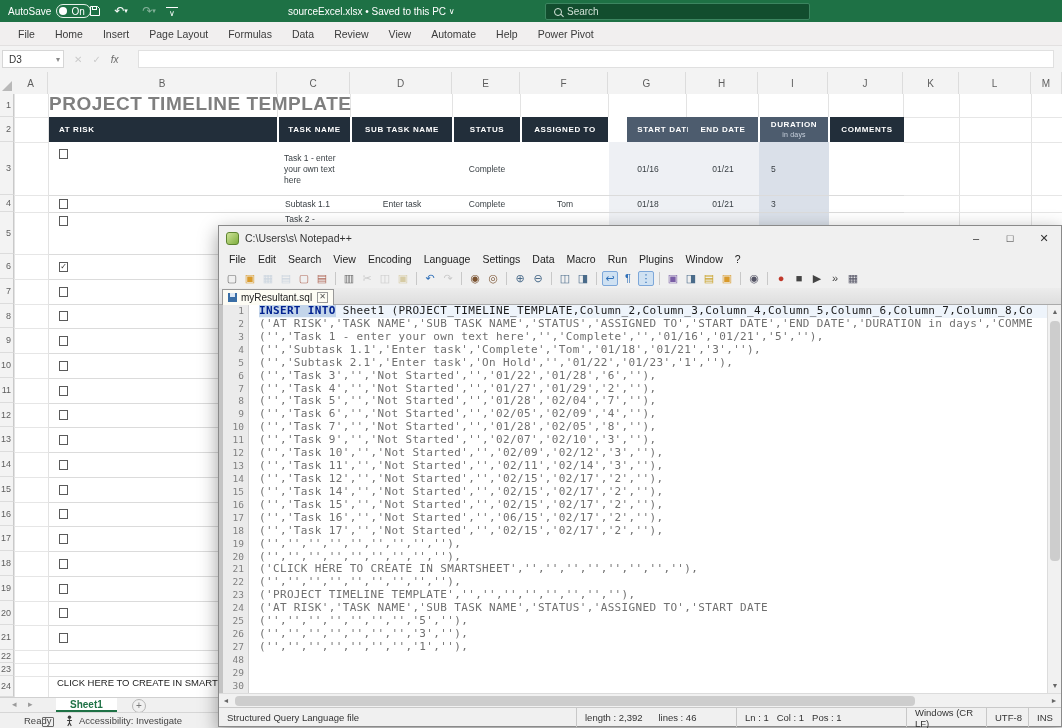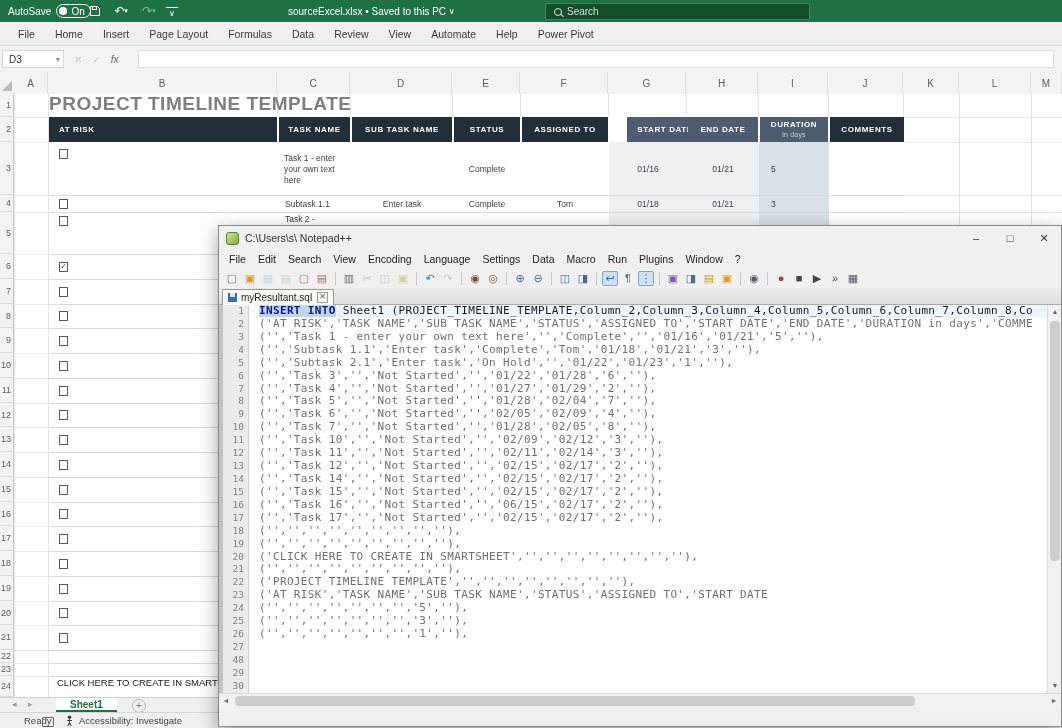--- a/index.html
+++ b/index.html
@@ -431,20 +431,21 @@
         <div class="cl current"><span class="kw">INSERT INTO</span><span> Sheet1 (PROJECT_TIMELINE_TEMPLATE,Column_2,Column_3,Column_4,Column_5,Column_6,Column_7,Column_8,Co</span></div>
         <div class="cl">('AT RISK','TASK NAME','SUB TASK NAME','STATUS','ASSIGNED TO','START DATE','END DATE','DURATION in days','COMME</div>
         <div class="cl">('','Task 1 - enter your own text here','','Complete','','01/16','01/21','5',''),</div>
         <div class="cl">('','Subtask 1.1','Enter task','Complete','Tom','01/18','01/21','3',''),</div>
         <div class="cl">('','Subtask 2.1','Enter task','On Hold','','01/22','01/23','1',''),</div>
         <div class="cl">('','Task 3','','Not Started','','01/22','01/28','6',''),</div>
         <div class="cl">('','Task 4','','Not Started','','01/27','01/29','2',''),</div>
         <div class="cl">('','Task 5','','Not Started','','01/28','02/04','7',''),</div>
         <div class="cl">('','Task 6','','Not Started','','02/05','02/09','4',''),</div>
         <div class="cl">('','Task 7','','Not Started','','01/28','02/05','8',''),</div>
+        <div class="cl">('','Task 9','','Not Started','','02/07','02/10','3',''),</div>
         <div class="cl">('','Task 10','','Not Started','','02/09','02/12','3',''),</div>
         <div class="cl">('','Task 11','','Not Started','','02/11','02/14','3',''),</div>
         <div class="cl">('','Task 12','','Not Started','','02/15','02/17','2',''),</div>
         <div class="cl">('','Task 14','','Not Started','','02/15','02/17','2',''),</div>
         <div class="cl">('','Task 15','','Not Started','','02/15','02/17','2',''),</div>
         <div class="cl">('','Task 16','','Not Started','','06/15','02/17','2',''),</div>
         <div class="cl">('','Task 17','','Not Started','','02/15','02/17','2',''),</div>
         <div class="cl">('','','','','','','','',''),</div>
         <div class="cl">('','','','','','','','',''),</div>
         <div class="cl">('CLICK HERE TO CREATE IN SMARTSHEET','','','','','','','',''),</div>
@@ -459,13 +460,21 @@
   <div id="npp-vscroll">
     <span class="scr-btn" style="top:0;">▲</span>
     <div class="vthumb"></div>
     <span class="scr-btn" style="bottom:0;">▼</span>
   </div>
   <div id="npp-hscroll" class="abs">
     <span class="scr-btn" style="left:0;top:0;">◄</span>
     <div class="hthumb"></div>
     <span class="scr-btn" style="right:0;top:0;">►</span>
   </div>
+  <div id="npp-statusbar" class="abs">
+    <div class="st-seg" style="left:0;width:358px;">Structured Query Language file</div>
+    <div class="st-seg" style="left:358px;width:160px;white-space:pre;">length : 2,392      lines : 46</div>
+    <div class="st-seg" style="left:518px;width:170px;white-space:pre;">Ln : 1   Col : 1   Pos : 1</div>
+    <div class="st-seg" style="left:688px;width:80px;">Windows (CR LF)</div>
+    <div class="st-seg" style="left:768px;width:42px;">UTF-8</div>
+    <div class="st-seg" style="left:810px;width:32px;border-right:none;">INS</div>
+  </div>
 </div>
 
 </body></html>

